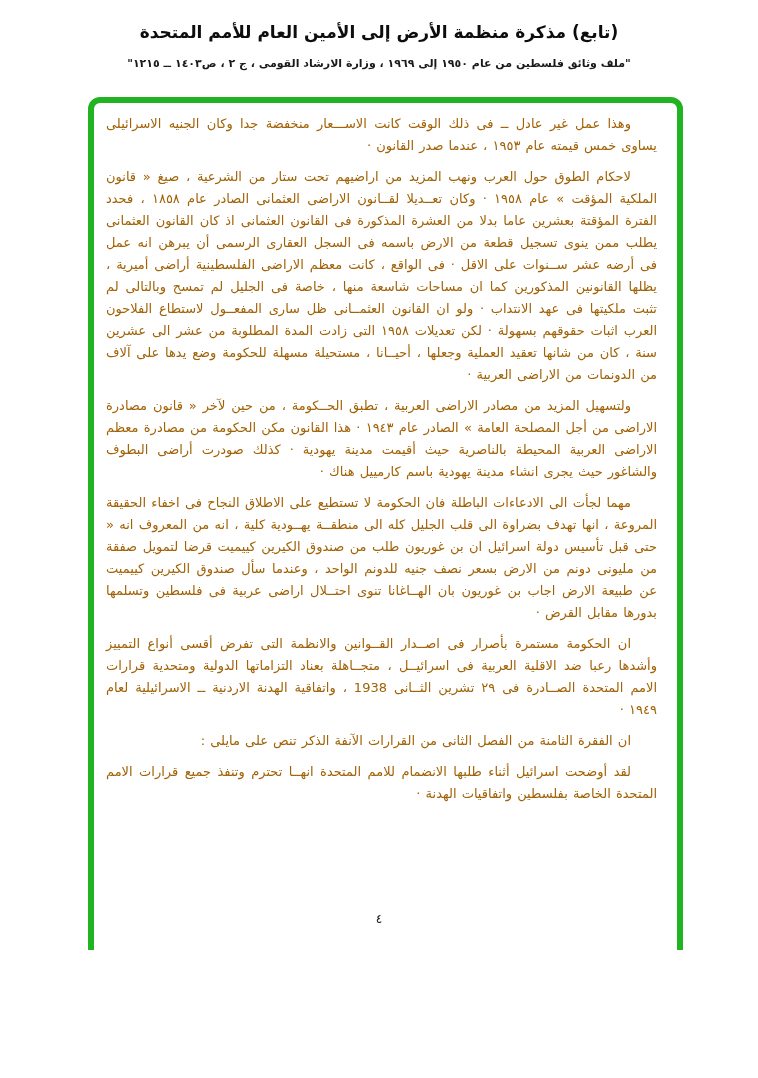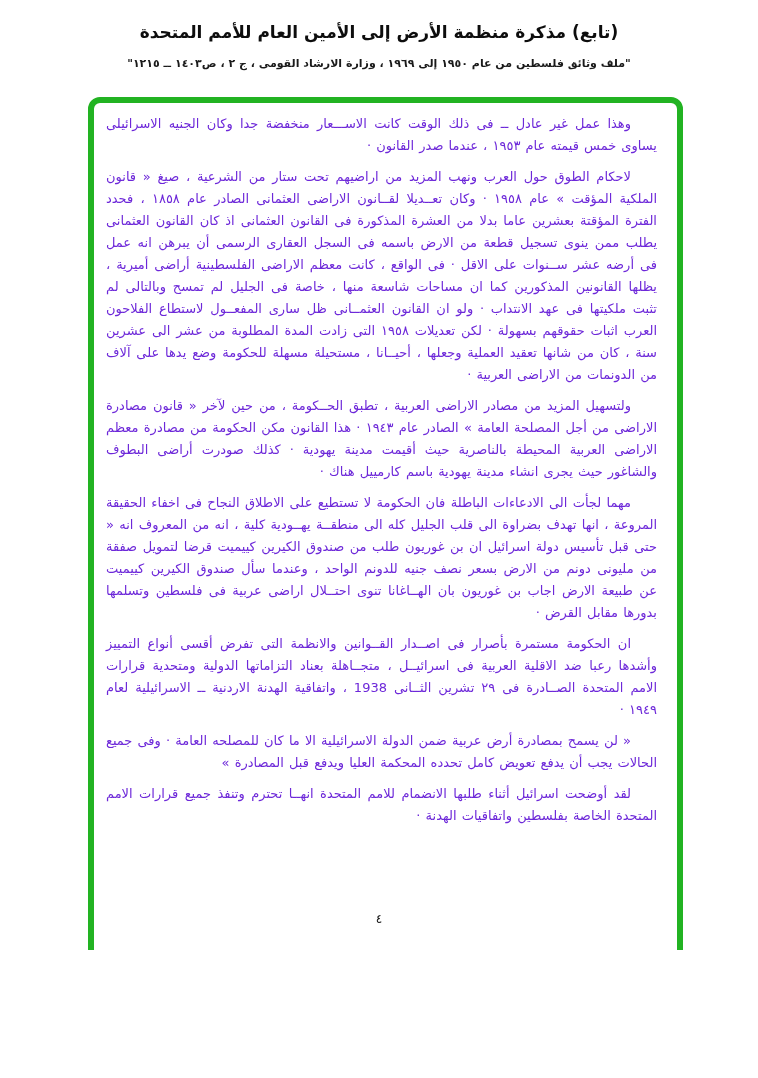--- a/index.html
+++ b/index.html
@@ -46,21 +46,21 @@
     border: 6px solid #22b322;
     border-radius: 12px;
     background: #ffffff;
     box-sizing: content-box;
   }
   .body-text {
     position: absolute;
     top: 10px;
     right: 20px;
     left: 12px;
-    color: #6d28d9;
+    color: #a16207;
   }
   .body-text p {
     margin: 0 0 9px 0;
     font-size: 13px;
     line-height: 22px;
     text-align: justify;
     text-indent: 26px;
     word-spacing: 1px;
   }
   .page-number {
@@ -82,20 +82,20 @@
 
   <div class="doc-citation">"ملف وثائق فلسطين من عام ١٩٥٠ إلى ١٩٦٩ ، وزارة الارشاد القومى ، ج ٢ ، ص١٤٠٣ ــ ١٢١٥"</div>
 
   <div class="body-frame" style="border-color: rgb(34, 179, 34);">
     <div class="body-text">
       <p>وهذا عمل غير عادل ــ فى ذلك الوقت كانت الاســـعار منخفضة جدا وكان الجنيه الاسرائيلى يساوى خمس قيمته عام ١٩٥٣ ، عندما صدر القانون ·</p>
       <p>لاحكام الطوق حول العرب ونهب المزيد من اراضيهم تحت ستار من الشرعية ، صيغ « قانون الملكية المؤقت » عام ١٩٥٨ · وكان تعــديلا لقــانون الاراضى العثمانى الصادر عام ١٨٥٨ ، فحدد الفترة المؤقتة بعشرين عاما بدلا من العشرة المذكورة فى القانون العثمانى اذ كان القانون العثمانى يطلب ممن ينوى تسجيل قطعة من الارض باسمه فى السجل العقارى الرسمى أن يبرهن انه عمل فى أرضه عشر ســنوات على الاقل · فى الواقع ، كانت معظم الاراضى الفلسطينية أراضى أميرية ، يظلها القانونين المذكورين كما ان مساحات شاسعة منها ، خاصة فى الجليل لم تمسح وبالتالى لم تثبت ملكيتها فى عهد الانتداب · ولو ان القانون العثمــانى ظل سارى المفعــول لاستطاع الفلاحون العرب اثبات حقوقهم بسهولة · لكن تعديلات ١٩٥٨ التى زادت المدة المطلوبة من عشر الى عشرين سنة ، كان من شانها تعقيد العملية وجعلها ، أحيــانا ، مستحيلة مسهلة للحكومة وضع يدها على آلاف من الدونمات من الاراضى العربية ·</p>
       <p>ولتسهيل المزيد من مصادر الاراضى العربية ، تطبق الحــكومة ، من حين لآخر « قانون مصادرة الاراضى من أجل المصلحة العامة » الصادر عام ١٩٤٣ · هذا القانون مكن الحكومة من مصادرة معظم الاراضى العربية المحيطة بالناصرية حيث أقيمت مدينة يهودية · كذلك صودرت أراضى البطوف والشاغور حيث يجرى انشاء مدينة يهودية باسم كارمييل هناك ·</p>
       <p>مهما لجأت الى الادعاءات الباطلة فان الحكومة لا تستطيع على الاطلاق النجاح فى اخفاء الحقيقة المروعة ، انها تهدف بضراوة الى قلب الجليل كله الى منطقــة يهــودية كلية ، انه من المعروف انه « حتى قبل تأسيس دولة اسرائيل ان بن غوريون طلب من صندوق الكيرين كييميت قرضا لتمويل صفقة من مليونى دونم من الارض بسعر نصف جنيه للدونم الواحد ، وعندما سأل صندوق الكيرين كييميت عن طبيعة الارض اجاب بن غوريون بان الهــاغانا تنوى احتــلال اراضى عربية فى فلسطين وتسلمها بدورها مقابل القرض ·</p>
       <p>ان الحكومة مستمرة بأصرار فى اصــدار القــوانين والانظمة التى تفرض أقسى أنواع التمييز وأشدها رعبا ضد الاقلية العربية فى اسرائيــل ، متجــاهلة بعناد التزاماتها الدولية ومتحدية قرارات الامم المتحدة الصــادرة فى ٢٩ تشرين الثــانى 1938 ، واتفاقية الهدنة الاردنية ــ الاسرائيلية لعام ١٩٤٩ ·</p>
-      <p>« لن يسمح بمصادرة أرض عربية ضمن الدولة الاسرائيلية الا ما كان للمصلحه العامة · وفى جميع الحالات يجب أن يدفع تعويض كامل تحدده المحكمة العليا ويدفع قبل المصادرة »</p>
+      <p>ان الفقرة الثامنة من الفصل الثانى من القرارات الآنفة الذكر تنص على مايلى :</p>
       <p>لقد أوضحت اسرائيل أثناء طلبها الانضمام للامم المتحدة انهــا تحترم وتنفذ جميع قرارات الامم المتحدة الخاصة بفلسطين واتفاقيات الهدنة ·</p>
     </div>
   </div>
 
   <div class="page-number">٤</div>
 
 </div>
 
 </body></html>

